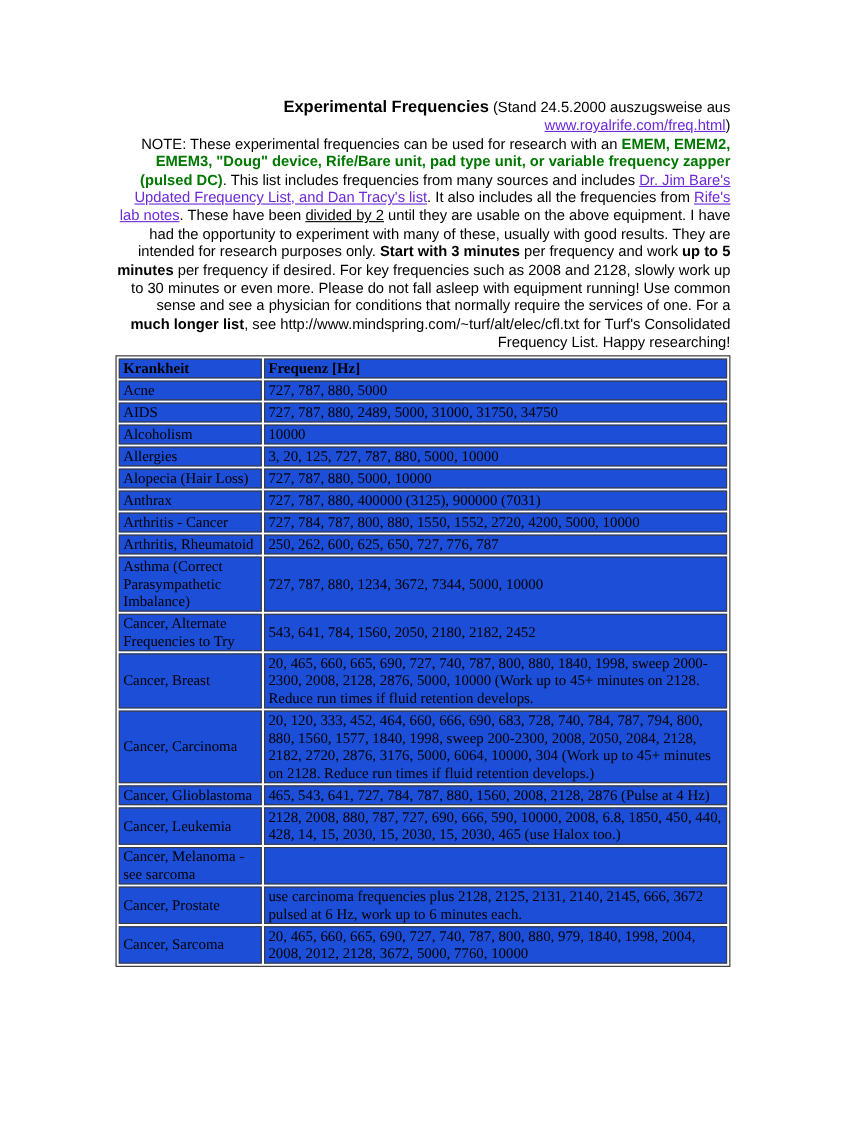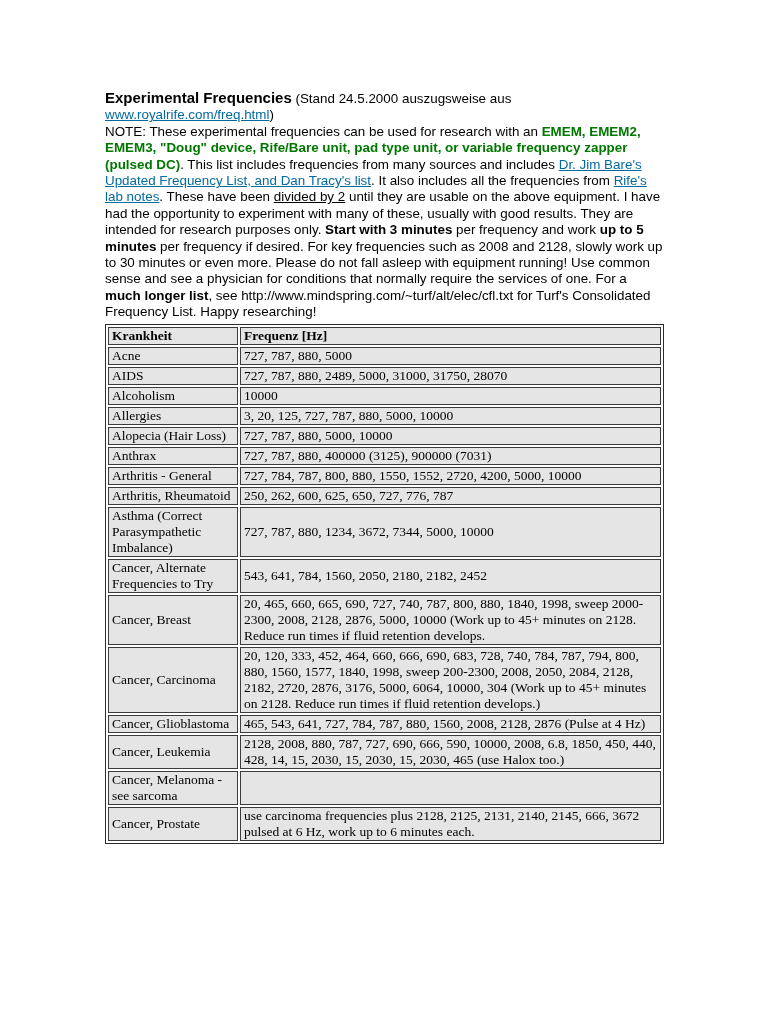--- a/index.html
+++ b/index.html
@@ -4,42 +4,42 @@
 <style>
   html, body { margin: 0; padding: 0; }
   body {
     width: 768px; height: 1024px; background: #ffffff; overflow: hidden;
     font-family: "Liberation Sans", sans-serif;
     color: #000;
   }
   .doc {
     position: absolute; left: 105px; top: 90px; width: 559px;
   }
-  .intro { font-size: 13.4px; line-height: 16.4px; }
+  .intro { font-size: 13.4px; line-height: 16.4px; text-align: right; }
   .doc-title { font-weight: bold; font-size: 15px; }
-  a.link, .seg-link { color: #0369a1; text-decoration: underline; cursor: pointer; }
+  a.link, .seg-link { color: #6d28d9; text-decoration: underline; cursor: pointer; }
   .note { font-size: 13.4px; line-height: 16.4px; }
   .seg-plain { }
   .seg-bold { font-weight: bold; }
   .seg-bold-green { font-weight: bold; color: #007800; }
   .seg-underline { text-decoration: underline; }
   table.freq {
     margin-top: 3px;
     width: 559px;
     table-layout: fixed;
     border-collapse: separate;
     border-spacing: 2px;
     border: 1px solid #2b2b2b;
     font-family: "Liberation Serif", serif;
     font-size: 13.5px;
     line-height: 16px;
   }
   table.freq th, table.freq td {
     border: 1px solid #3c3c3c;
-    background: #e5e5e5;
+    background: #1d4ed8;
     padding: 0 3px;
     vertical-align: middle;
     text-align: left;
     word-wrap: break-word;
   }
   table.freq th { font-weight: bold; }
   .col-condition { width: 122px; }
 </style>
 </head>
 <body>
@@ -59,40 +59,40 @@
         <th>Frequenz [Hz]</th>
       </tr>
     </thead>
     <tbody>
         <tr>
           <td class="col-condition">Acne</td>
           <td>727, 787, 880, 5000</td>
         </tr>
         <tr>
           <td class="col-condition">AIDS</td>
-          <td>727, 787, 880, 2489, 5000, 31000, 31750, 28070</td>
+          <td>727, 787, 880, 2489, 5000, 31000, 31750, 34750</td>
         </tr>
         <tr>
           <td class="col-condition">Alcoholism</td>
           <td>10000</td>
         </tr>
         <tr>
           <td class="col-condition">Allergies</td>
           <td>3, 20, 125, 727, 787, 880, 5000, 10000</td>
         </tr>
         <tr>
           <td class="col-condition">Alopecia (Hair Loss)</td>
           <td>727, 787, 880, 5000, 10000</td>
         </tr>
         <tr>
           <td class="col-condition">Anthrax</td>
           <td>727, 787, 880, 400000 (3125), 900000 (7031)</td>
         </tr>
         <tr>
-          <td class="col-condition">Arthritis - General</td>
+          <td class="col-condition">Arthritis - Cancer</td>
           <td>727, 784, 787, 800, 880, 1550, 1552, 2720, 4200, 5000, 10000</td>
         </tr>
         <tr>
           <td class="col-condition">Arthritis, Rheumatoid</td>
           <td>250, 262, 600, 625, 650, 727, 776, 787</td>
         </tr>
         <tr>
           <td class="col-condition">Asthma (Correct Parasympathetic Imbalance)</td>
           <td>727, 787, 880, 1234, 3672, 7344, 5000, 10000</td>
         </tr>
@@ -117,16 +117,20 @@
           <td>2128, 2008, 880, 787, 727, 690, 666, 590, 10000, 2008, 6.8, 1850, 450, 440, 428, 14, 15, 2030, 15, 2030, 15, 2030, 465 (use Halox too.)</td>
         </tr>
         <tr>
           <td class="col-condition">Cancer, Melanoma - see sarcoma</td>
           <td></td>
         </tr>
         <tr>
           <td class="col-condition">Cancer, Prostate</td>
           <td>use carcinoma frequencies plus 2128, 2125, 2131, 2140, 2145, 666, 3672 pulsed at 6 Hz, work up to 6 minutes each.</td>
         </tr>
+        <tr>
+          <td class="col-condition">Cancer, Sarcoma</td>
+          <td>20, 465, 660, 665, 690, 727, 740, 787, 800, 880, 979, 1840, 1998, 2004, 2008, 2012, 2128, 3672, 5000, 7760, 10000</td>
+        </tr>
       </tbody>
   </table>
 
 </div>
 
 </body></html>

